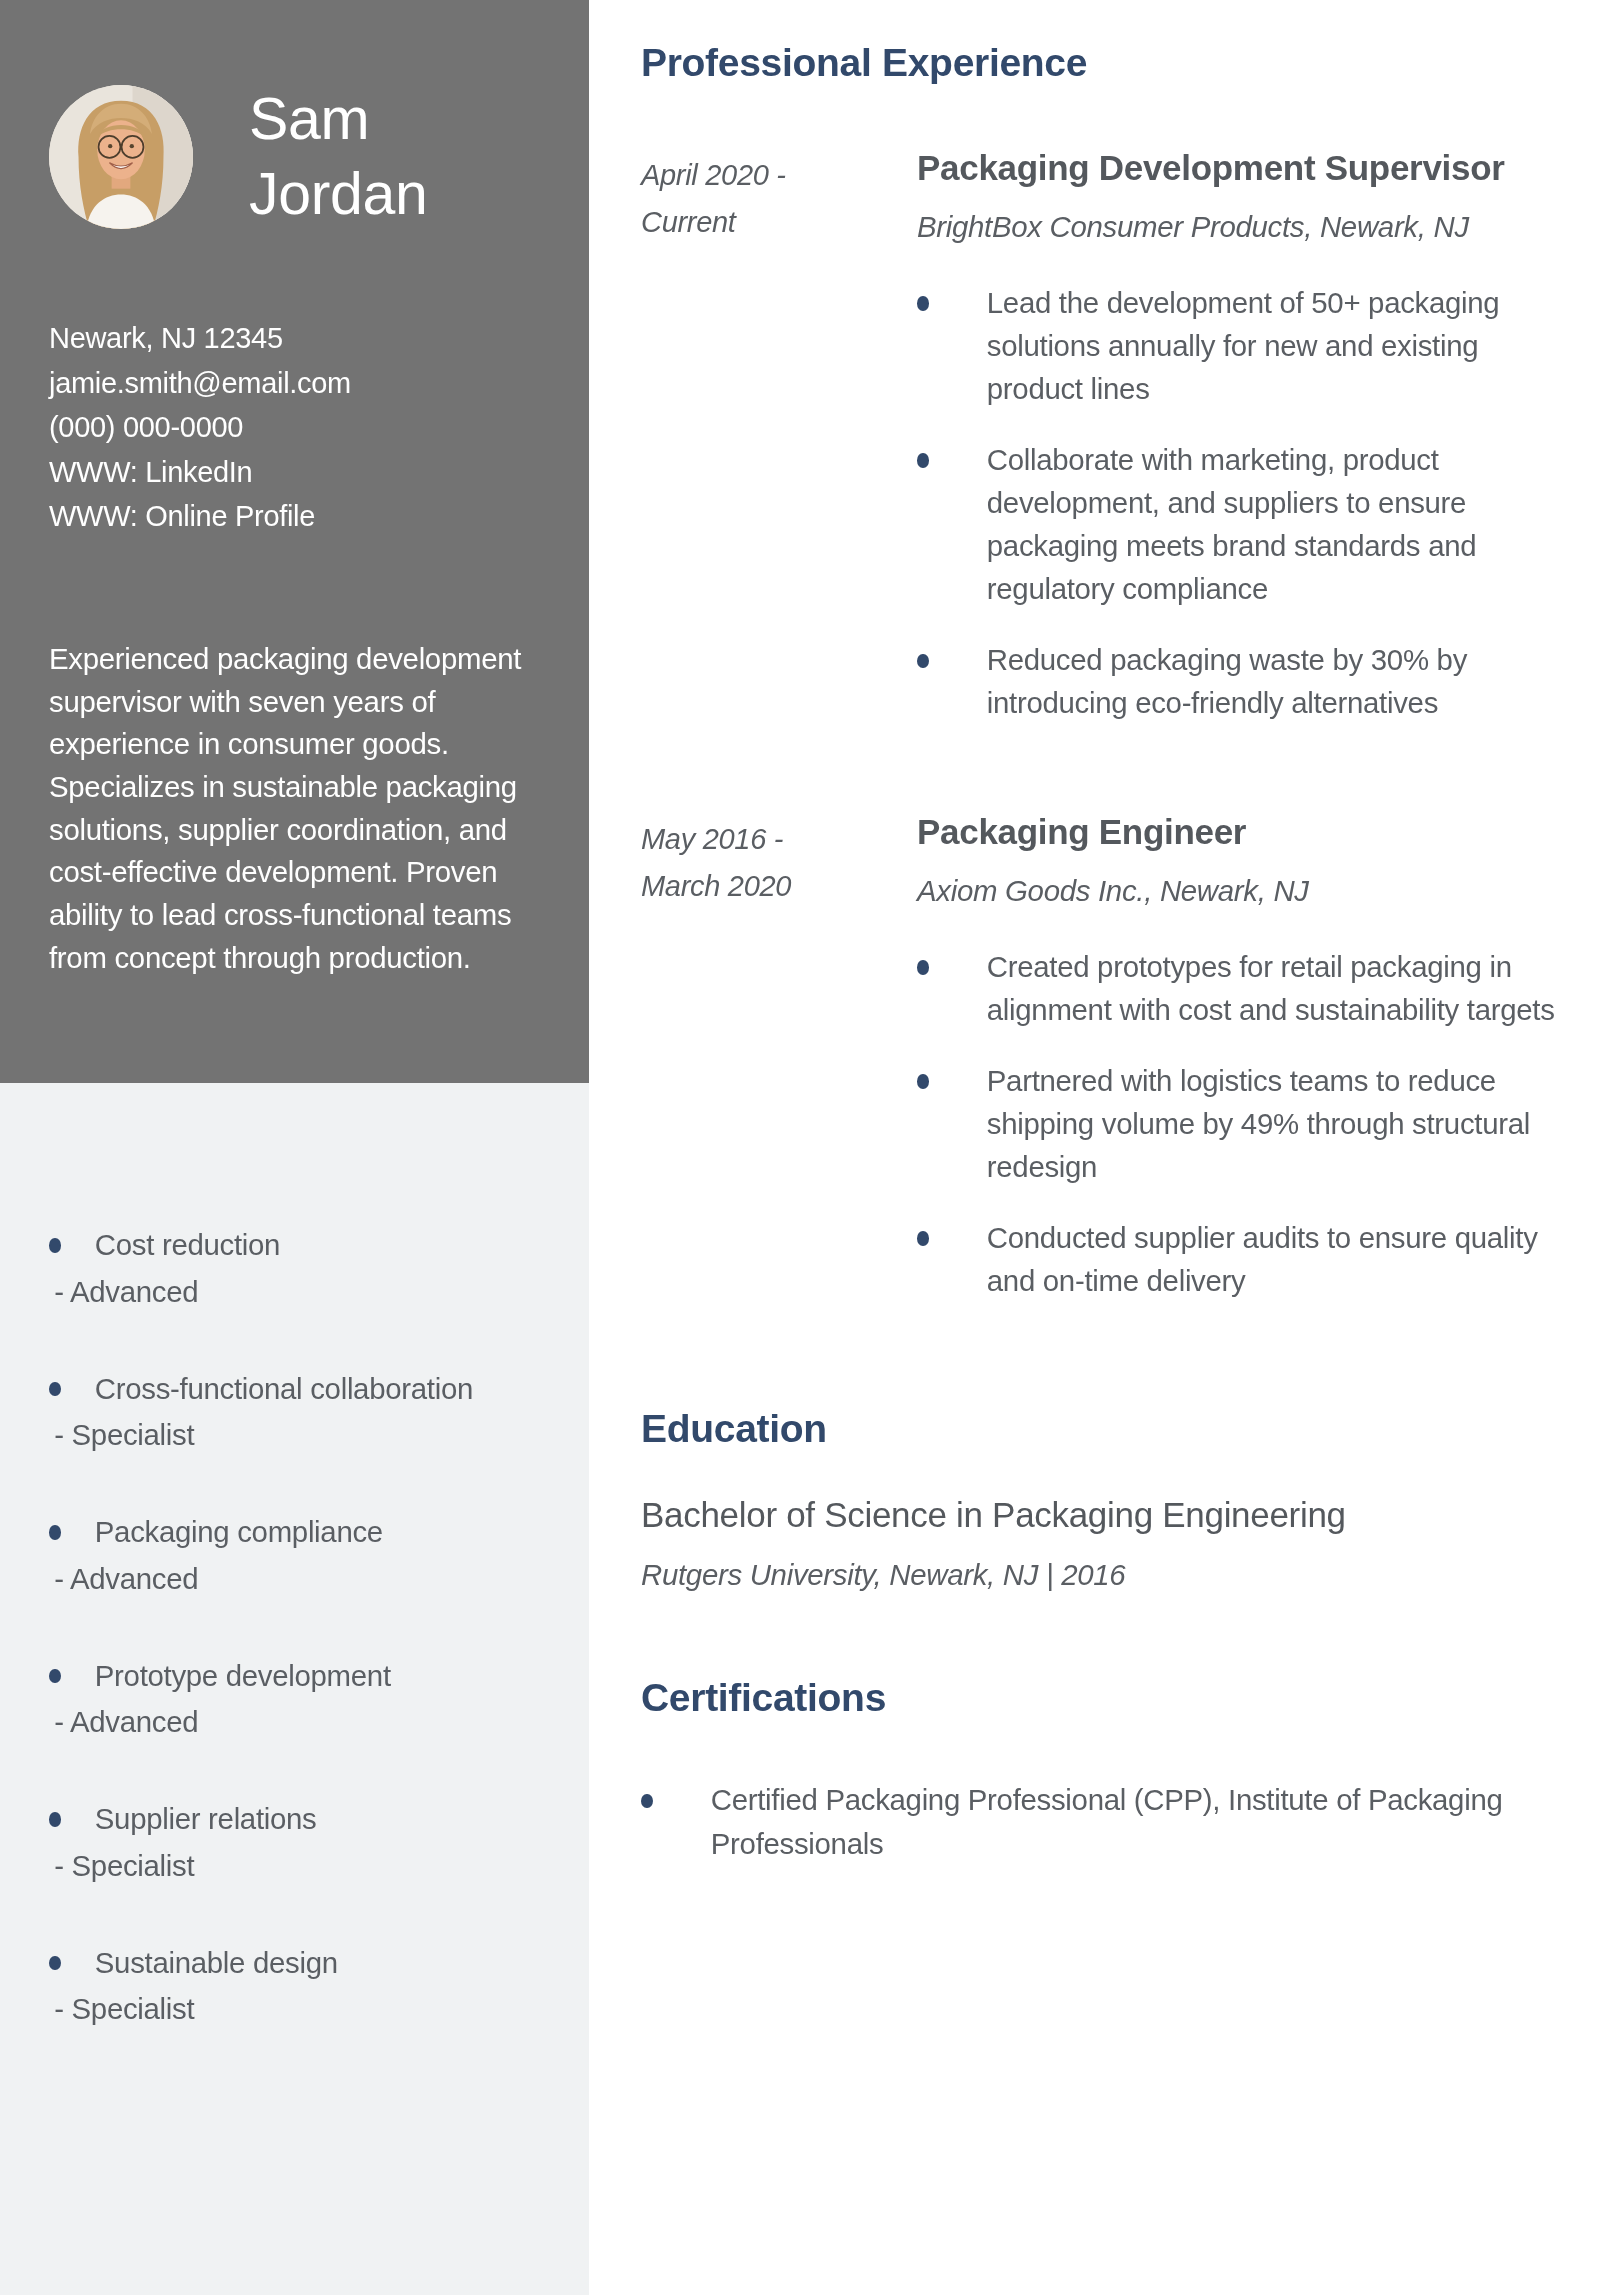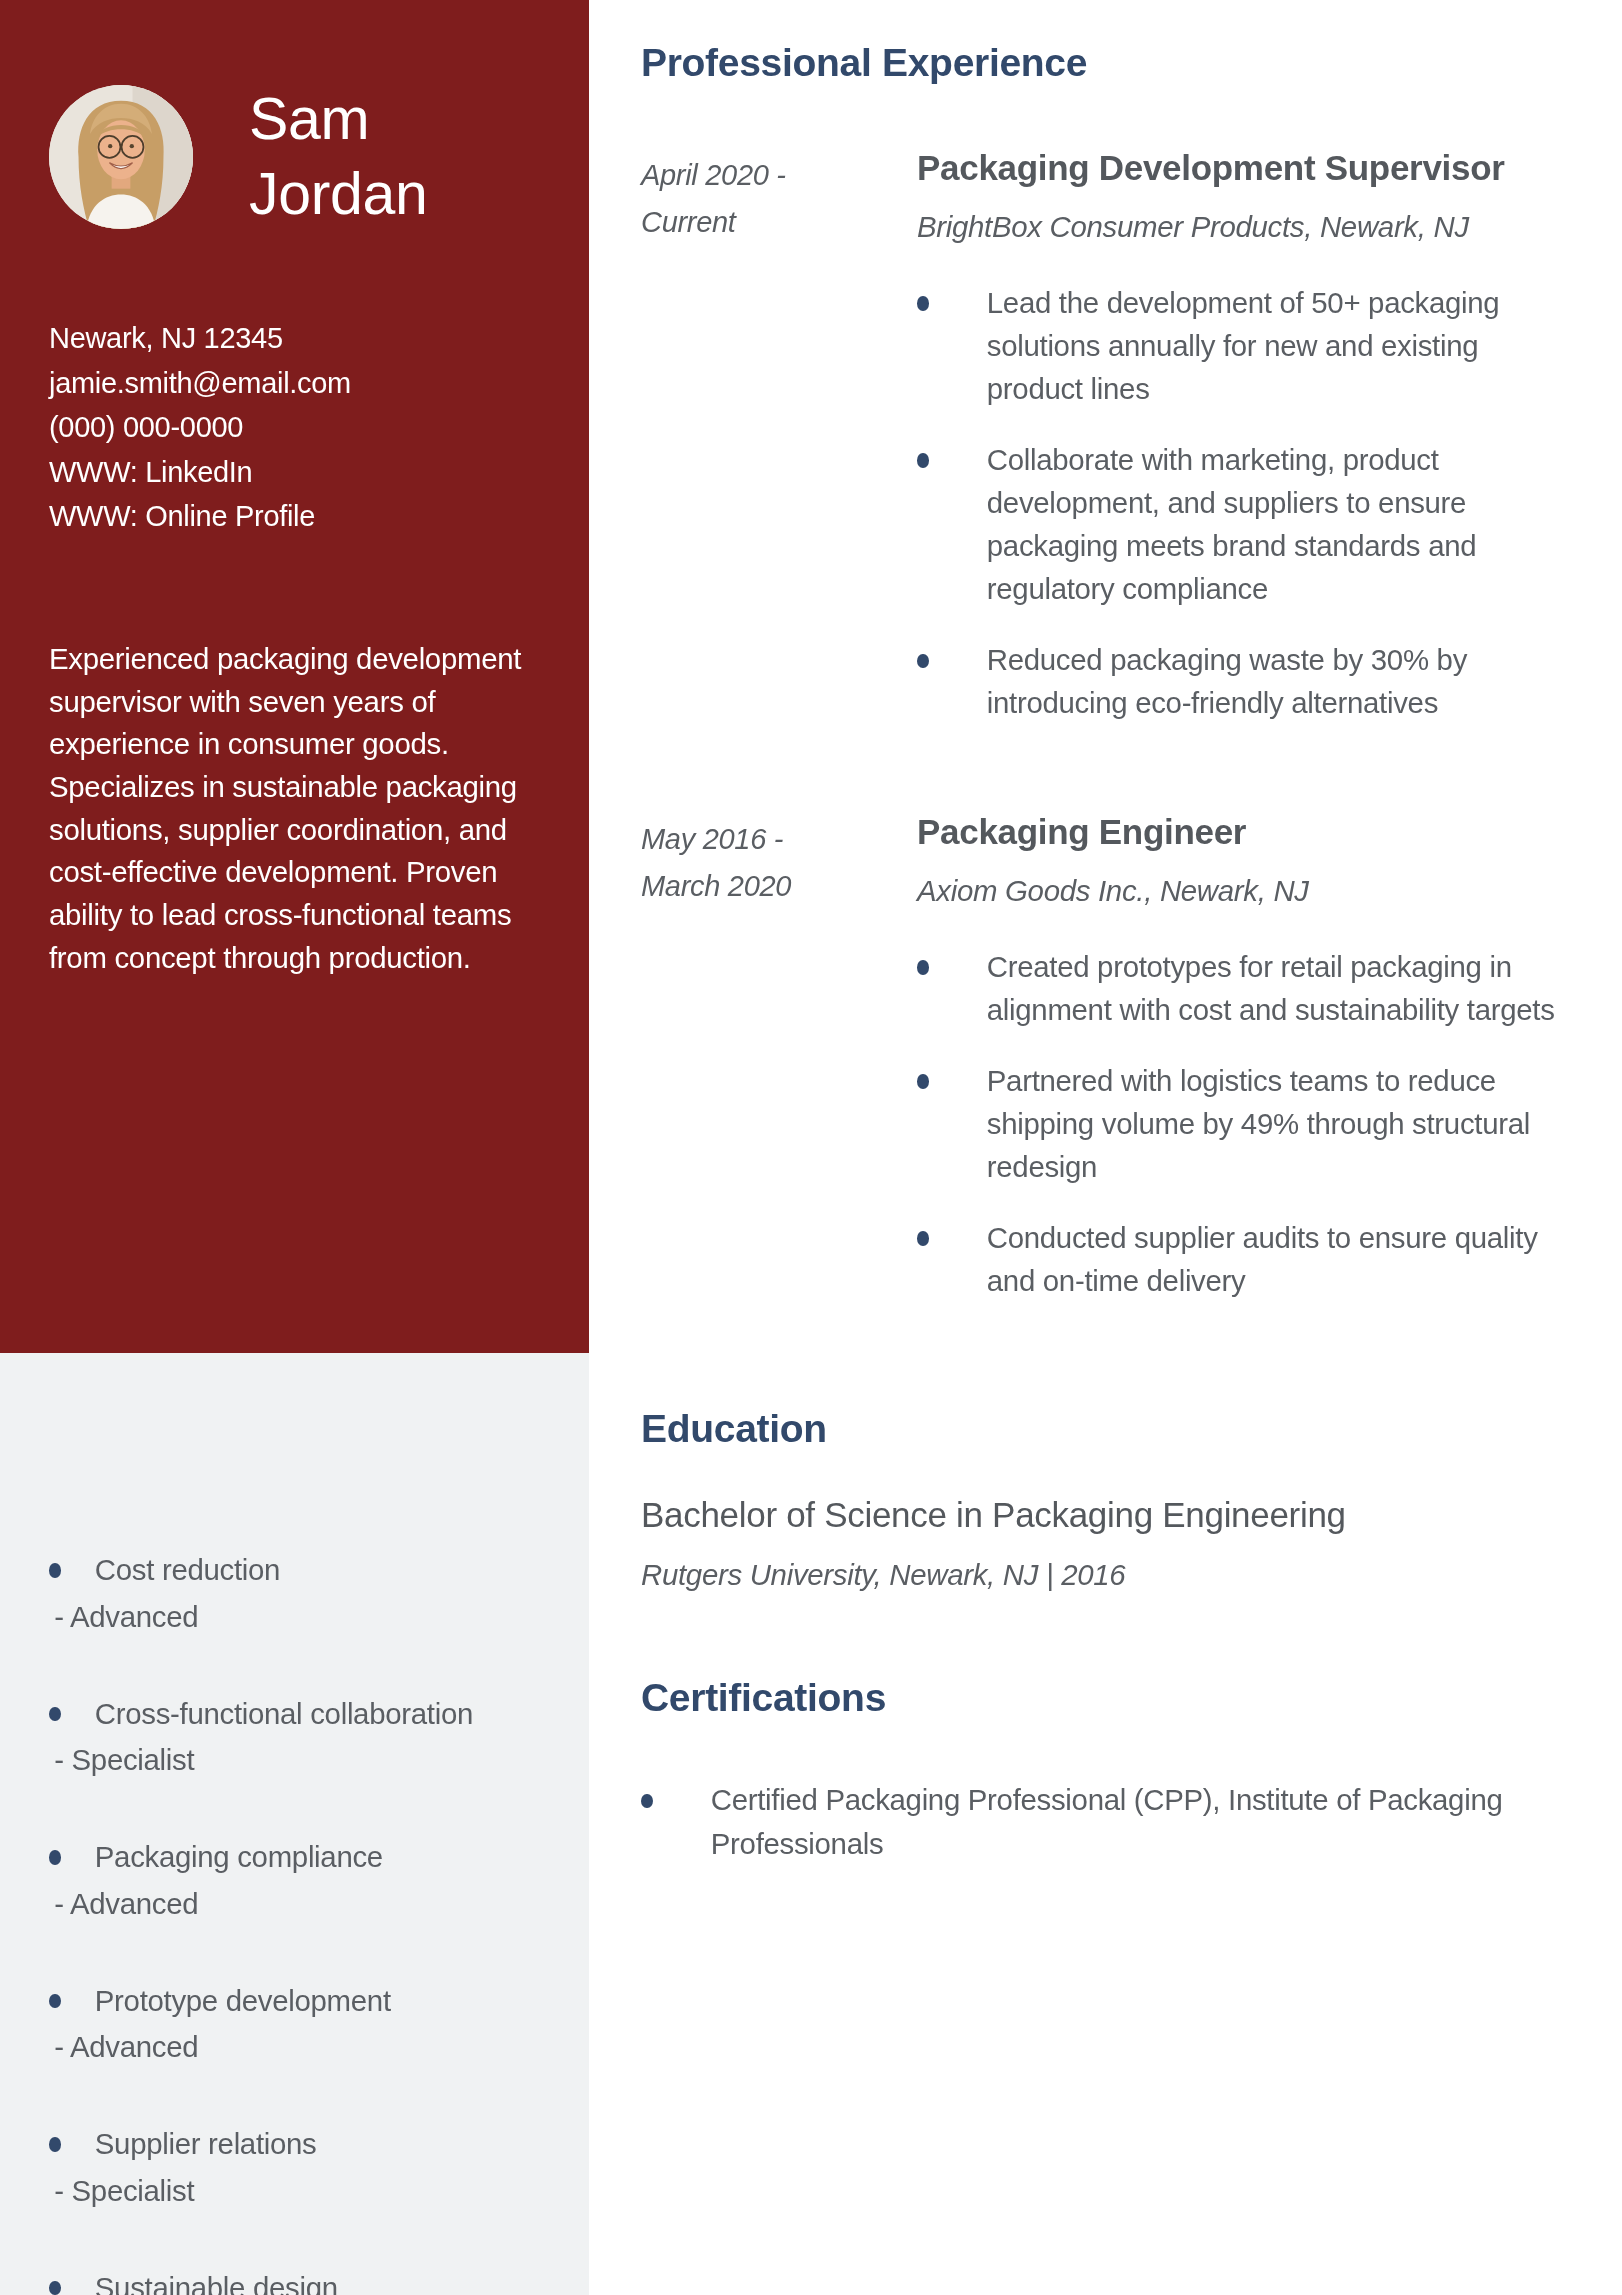--- a/index.html
+++ b/index.html
@@ -10,40 +10,40 @@
     display:flex;
     font-family:"Liberation Sans", sans-serif;
     background:#ffffff;
     overflow:hidden;
     letter-spacing:-0.3px;
   }
 
   
   .sidebar { width:589px; flex:none; background:#f0f2f3; display:flex; flex-direction:column; }
   .panel-dark {
-    height:1353px; flex:none;
-    background:#7f1d1d; color:#ffffff;
+    height:1083px; flex:none;
+    background:#737373; color:#ffffff;
     padding:82px 46px 6px 49px;
   }
   .profile-row { display:flex; align-items:center; }
   .photo-wrap {
     width:144px; height:144px; border-radius:50%;
     overflow:hidden; flex:none; background:#e9e4dc;
   }
   .photo-wrap svg { display:block; width:100%; height:100%; }
   .name {
     margin-left:56px; max-width:255px;
     font-size:59px; line-height:1.27; font-weight:400; color:#ffffff;
   }
   .contact { margin-top:84px; font-size:29px; line-height:1.54; font-weight:400; }
   .summary { margin-top:99px; max-width:501px; font-size:29.4px; line-height:1.45; }
 
   .panel-light { padding:84px 46px 0 49px; }
   .skills-title { font-size:37px; font-weight:700; color:#32496b; letter-spacing:-0.3px; }
-  .skills { margin-top:112px; }
+  .skills { margin-top:57px; }
   .skill { margin-bottom:59px; }
   .skill-head { display:flex; align-items:flex-start; }
   .dot {
     width:11.8px; height:14.4px; border-radius:50%;
     background:#32496b; flex:none; margin-top:14.4px;
   }
   .skill-name { margin-left:34px; font-size:29.4px; color:#5a5e63; line-height:1.45; }
   .skill-level { margin-left:5.2px; margin-top:7.9px; font-size:29.4px; color:#5a5e63; }
 
   

